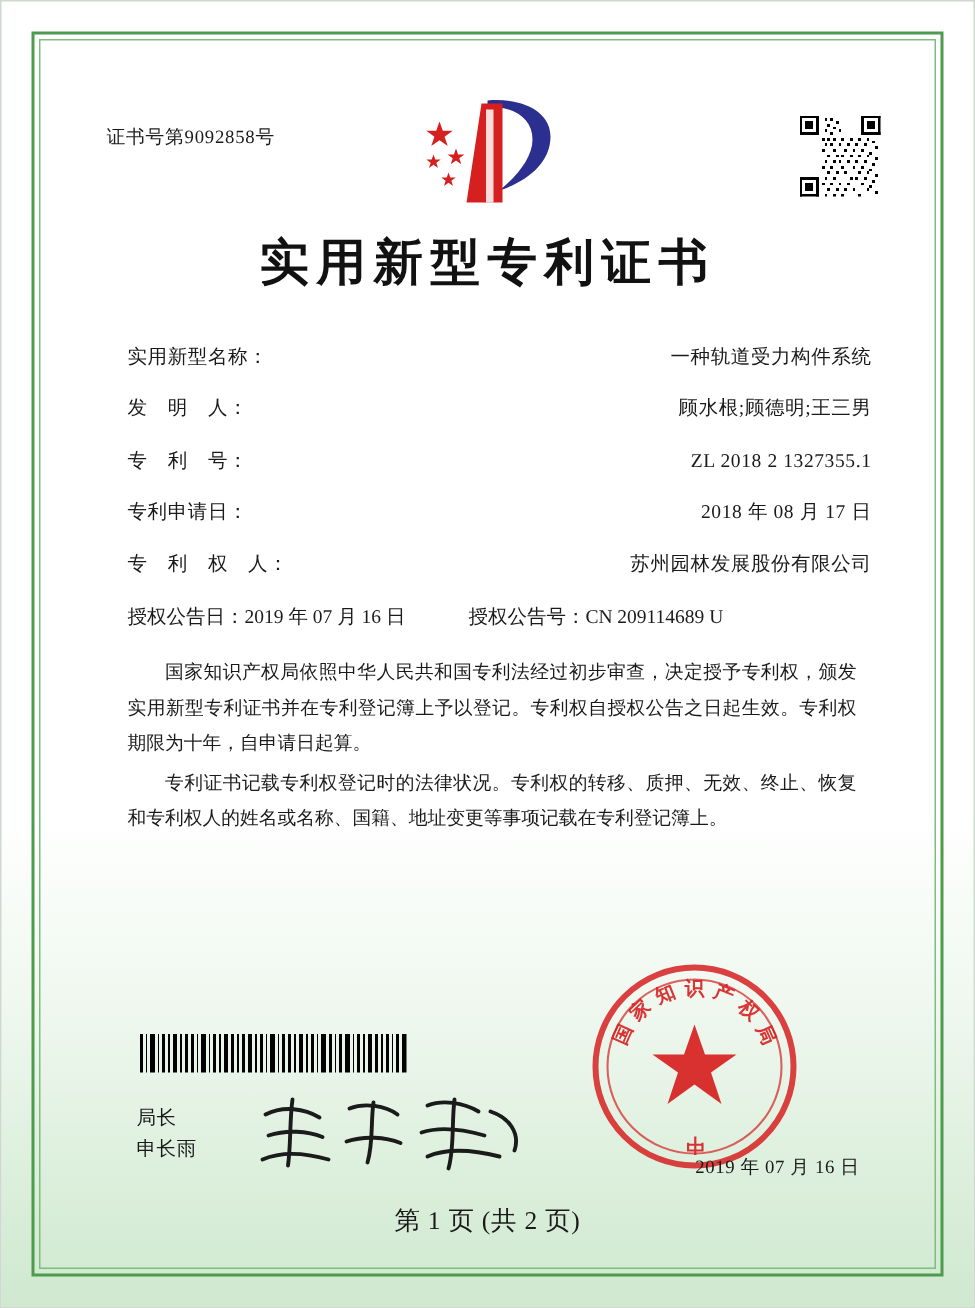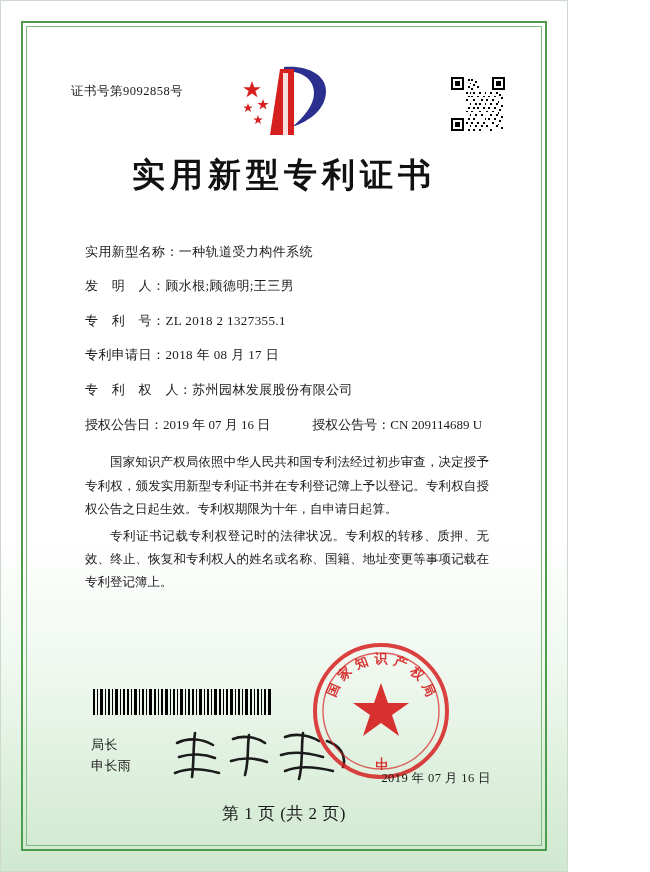--- a/index.html
+++ b/index.html
@@ -10,21 +10,21 @@
   body {
     width: 650px;
     height: 872px;
     font-family: "Liberation Serif", "DejaVu Serif", serif;
     color: #1a1a1a;
     overflow: hidden;
   }
 
   .certificate {
     position: relative;
-    width: 568px;
+    width: 650px;
     height: 872px;
     box-sizing: border-box;
     background:
       linear-gradient(to bottom, #ffffff 0%, #ffffff 62%, #eef7ee 78%, #dcefdc 90%, #cfe8cf 100%);
     border: 1px solid #cfd8cf;
   }
 
   
   .frame-outer {
     position: absolute;
@@ -82,24 +82,25 @@
     text-align: center;
     font-size: 33px;
     font-weight: bold;
     letter-spacing: 5px;
     font-family: "DejaVu Serif", "Liberation Serif", serif;
     color: #111;
   }
 
   
   .fields {
-    margin-top: 46px;
+    margin-top: 32px;
     padding-left: 46px;
     padding-right: 30px;
     font-size: 13px;
+    text-align: right;
   }
   .field {
     display: flex;
     align-items: baseline;
     margin-bottom: 17.5px;
     line-height: 1.3;
   }
   .field .lab {
     flex: 0 0 auto;
     white-space: pre;

